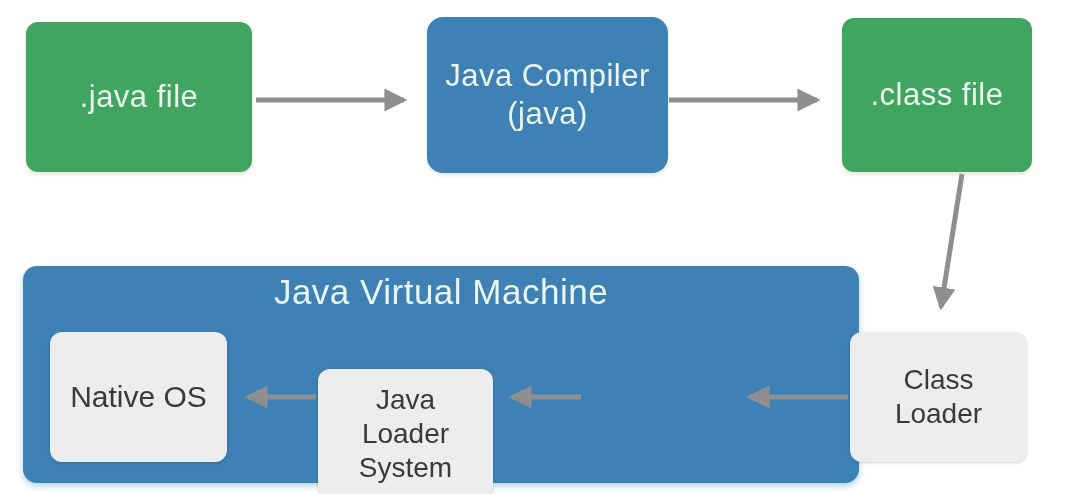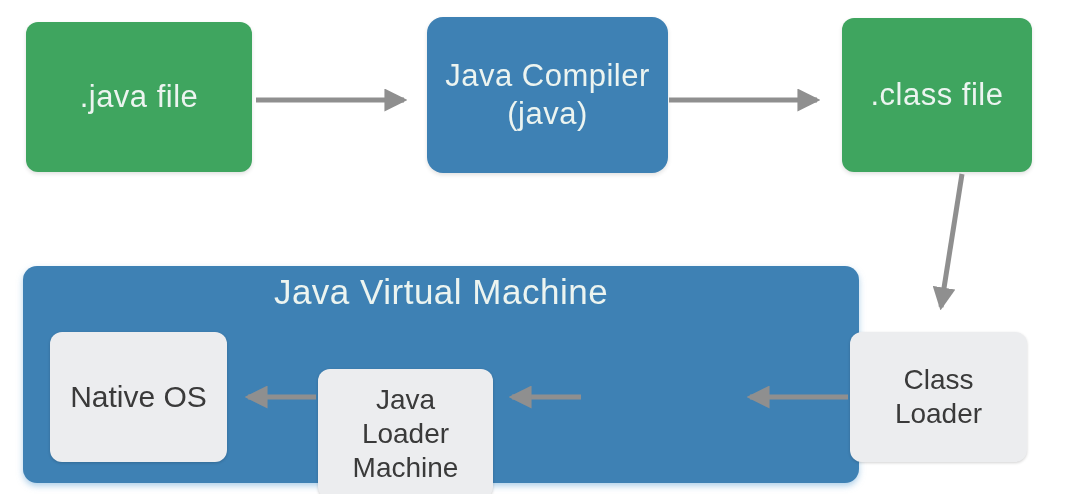--- a/index.html
+++ b/index.html
@@ -119,21 +119,21 @@
   <div id="jvm-container">
     <div id="jvm-title">Java Virtual Machine</div>
 
     <div class="gray-box" id="native-os">
       <span class="ln">Native OS</span>
     </div>
 
     <div class="gray-box" id="java-runtime">
       <span class="ln">Java</span>
       <span class="ln">Loader</span>
-      <span class="ln">Machine</span>
+      <span class="ln">System</span>
     </div>
 
 
     <div class="gray-box" id="class-loader">
       <span class="ln">Class</span>
       <span class="ln">Loader</span>
     </div>
   </div>
 
   <svg id="arrow-layer" viewBox="0 0 1080 494" xmlns="http://www.w3.org/2000/svg">

